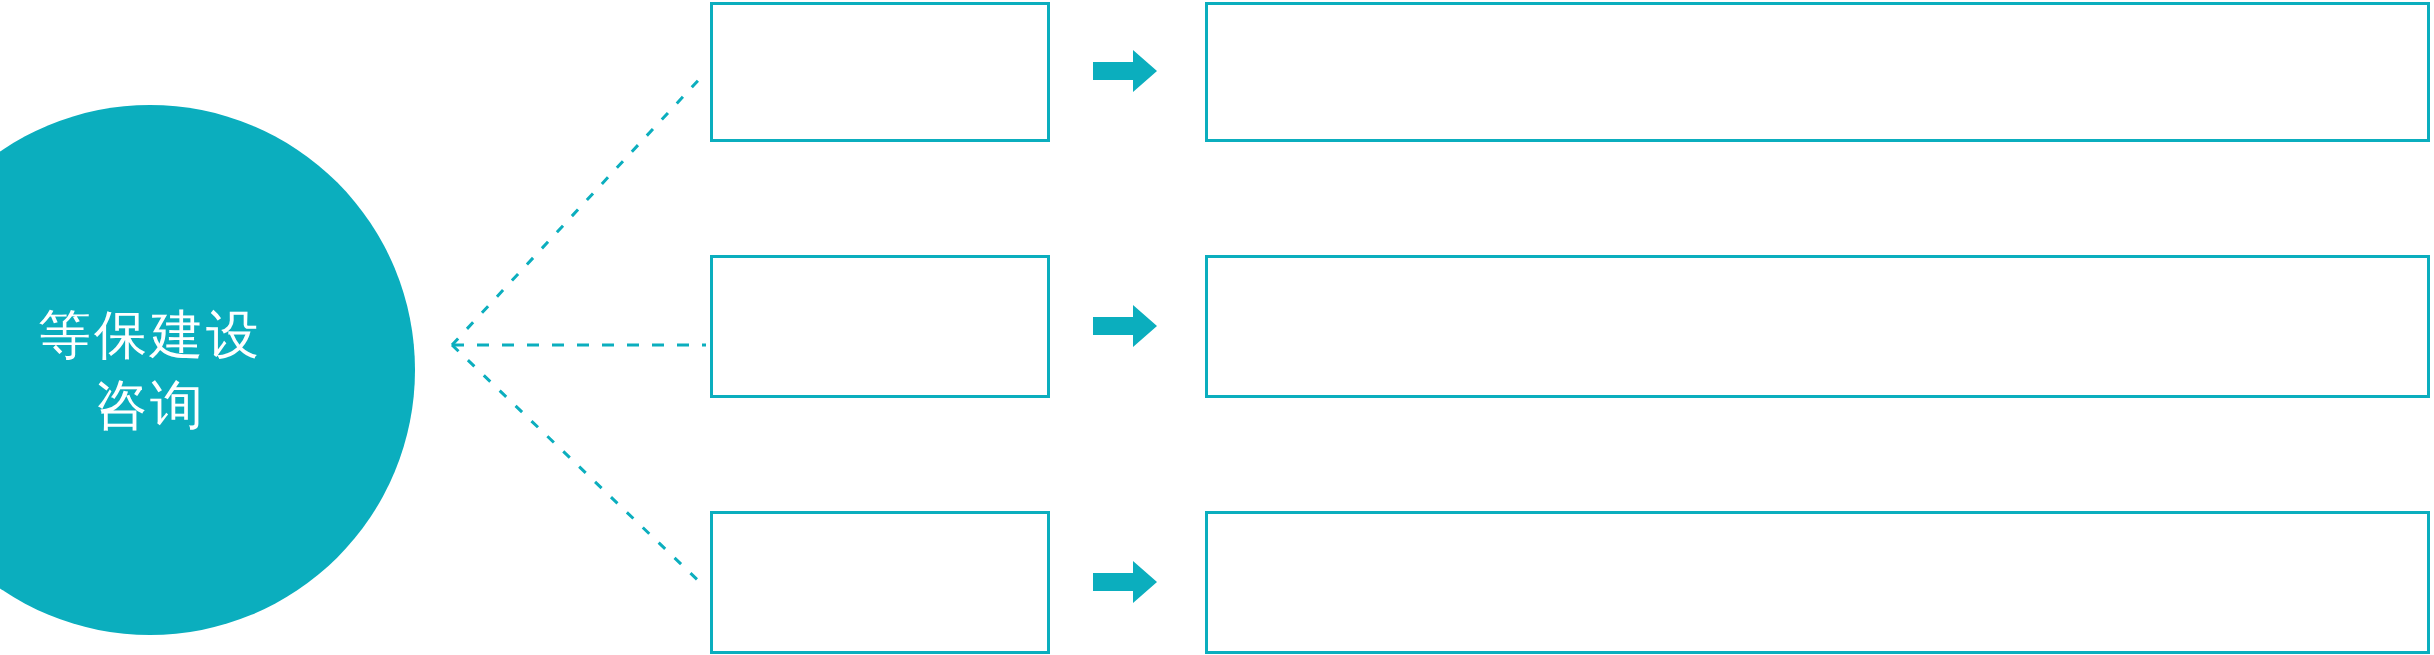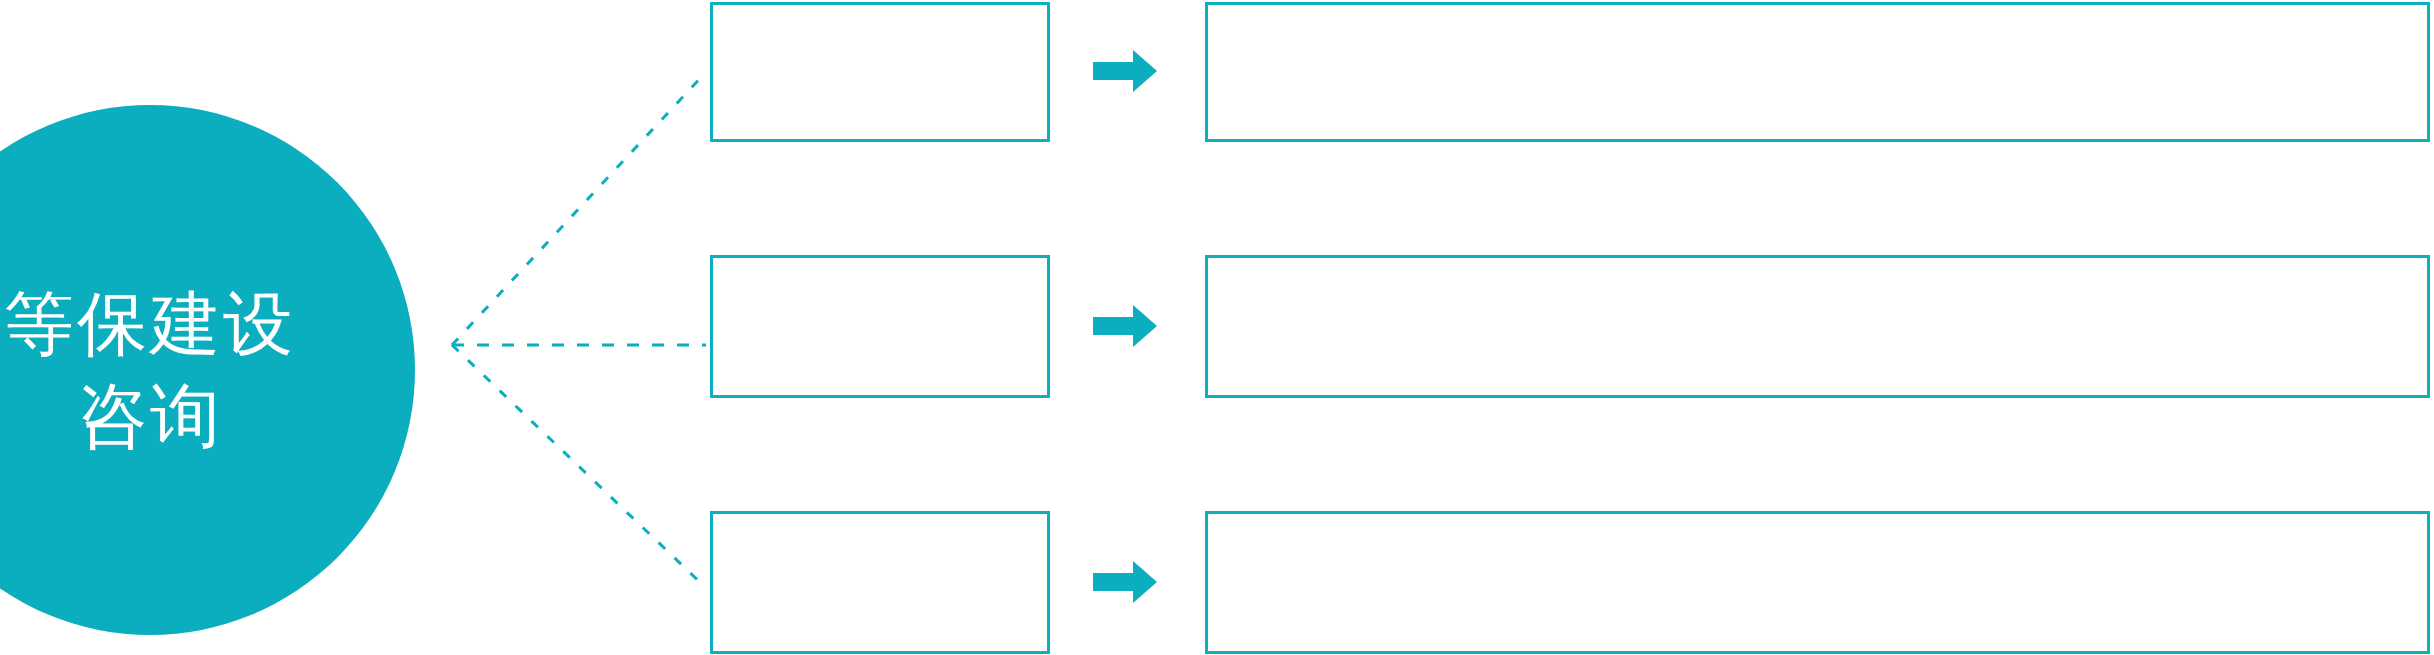--- a/index.html
+++ b/index.html
@@ -22,21 +22,21 @@
     position: absolute;
     border-radius: 50%;
     display: flex;
     align-items: center;
     justify-content: center;
     text-align: center;
     box-sizing: border-box;
   }
   .hub-label {
     color: #ffffff;
-    font-size: 70px;
+    font-size: 53px;
     line-height: 1.32;
     letter-spacing: 3px;
     font-weight: 400;
     white-space: pre-line;
     font-family: "Liberation Sans", sans-serif;
   }
   
   .node-box {
     position: absolute;
     box-sizing: border-box;

